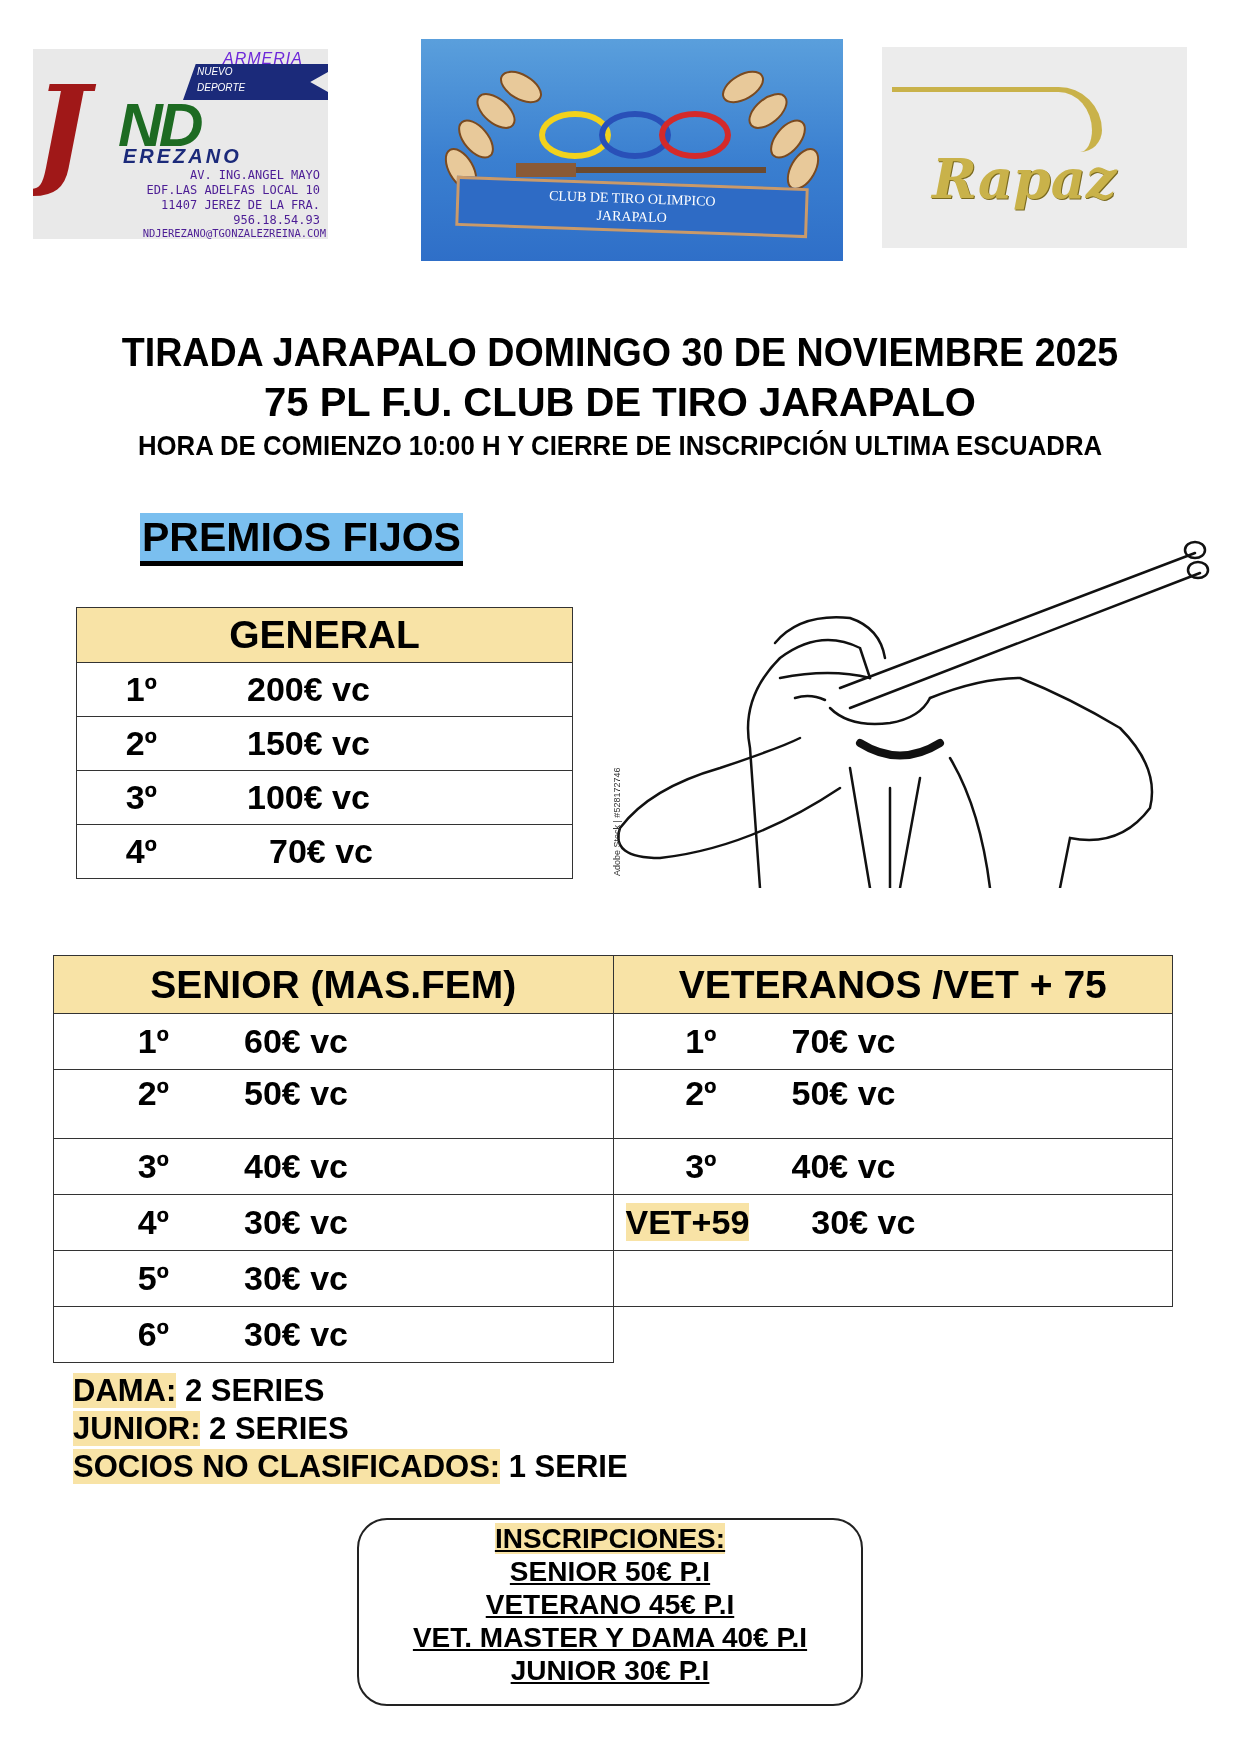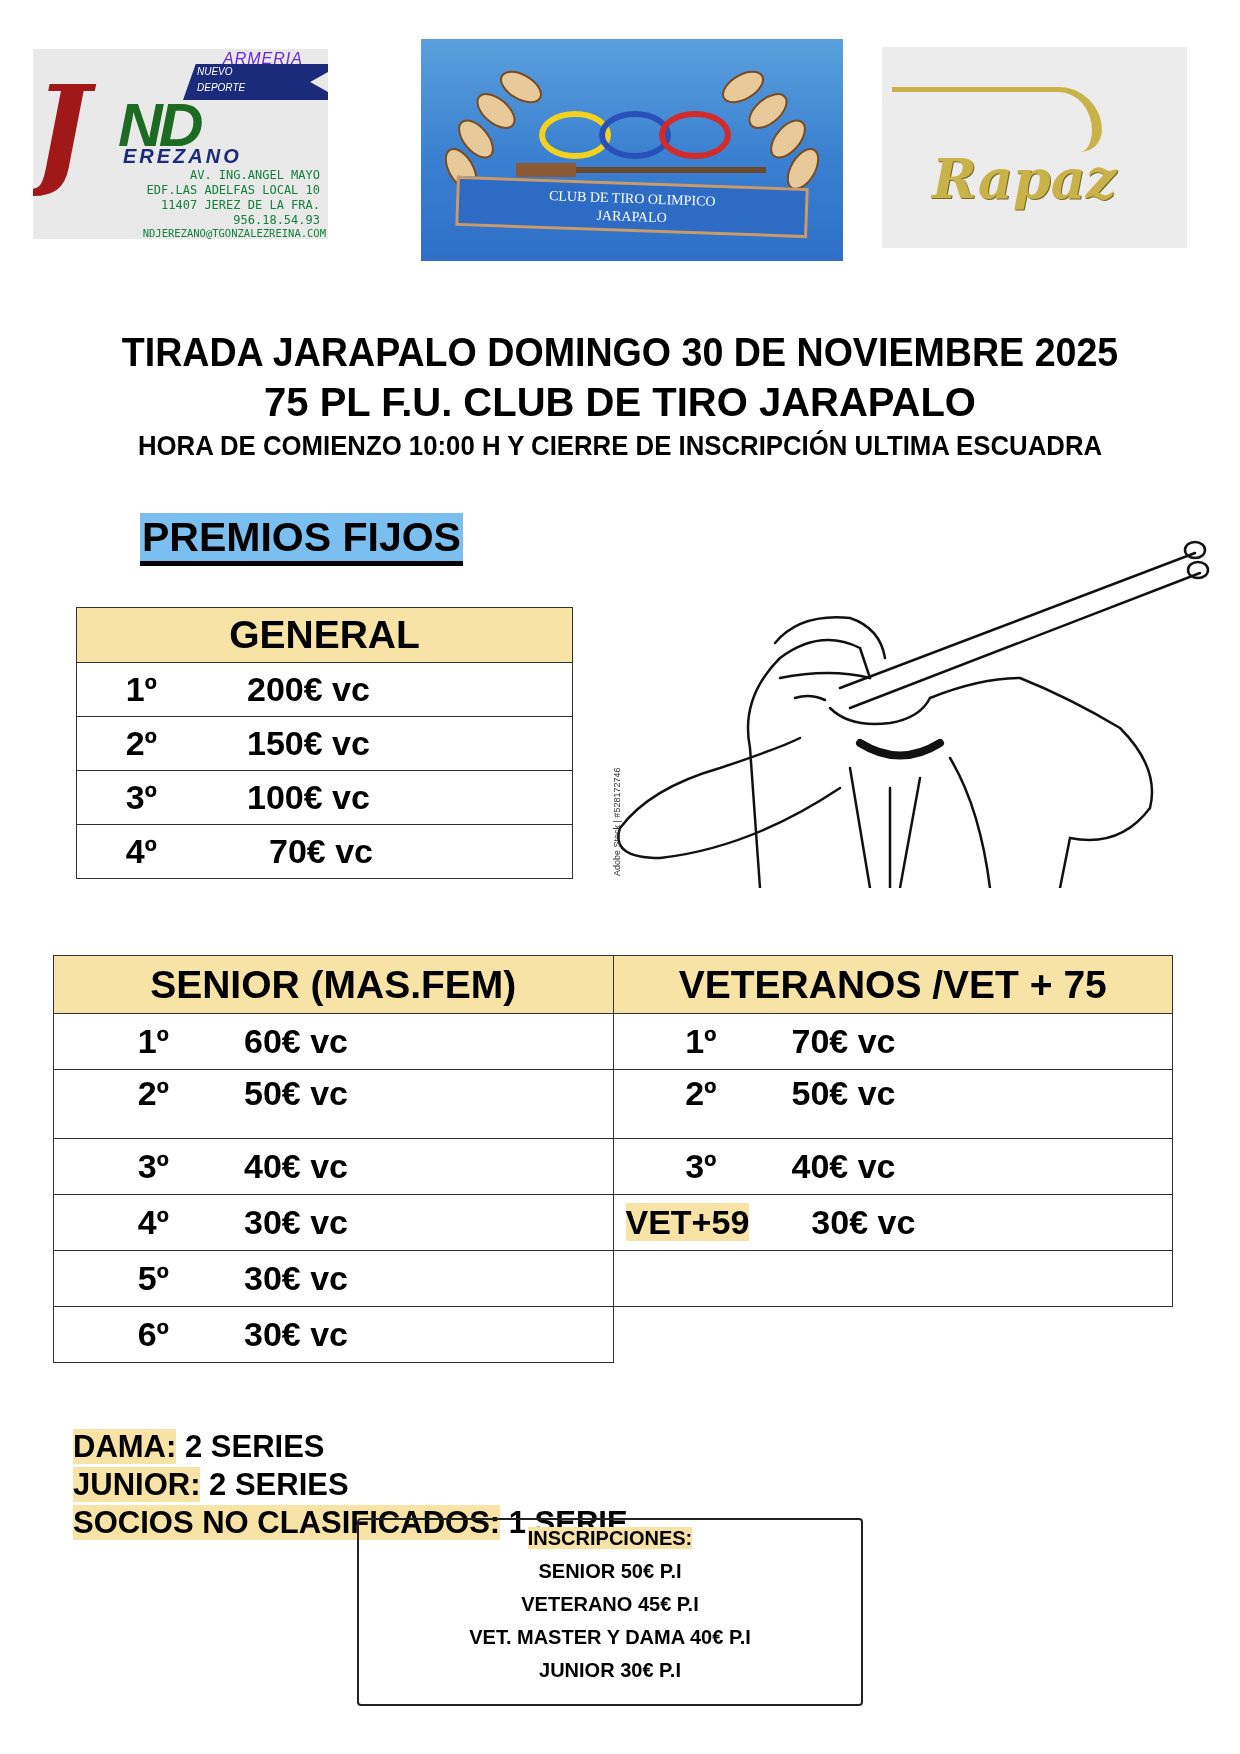--- a/index.html
+++ b/index.html
@@ -5,21 +5,21 @@
   html, body { margin: 0; padding: 0; }
   body {
     width: 1240px; height: 1754px; background: #ffffff; position: relative; overflow: hidden;
     font-family: "Liberation Sans", sans-serif; color: #000;
   }
   .abs { position: absolute; }
   
   .logo-nd { left: 33px; top: 49px; width: 295px; height: 190px; background: #e9e9e9; overflow: hidden; }
   .logo-club { left: 421px; top: 39px; width: 422px; height: 222px; background: linear-gradient(#5a9fdc, #3a7fd0 55%, #2f6fc8); overflow: hidden; }
   .logo-rapaz { left: 882px; top: 39px; width: 305px; height: 201px; background: #ececec; overflow: hidden; margin-top: 8px; }
-  .nd-text { position: absolute; right: 8px; font-family: "DejaVu Sans Mono", monospace; font-size: 12px; text-align: left; color: #15803d; line-height: 15px; }
+  .nd-text { position: absolute; right: 8px; font-family: "DejaVu Sans Mono", monospace; font-size: 12px; text-align: left; color: #4c1d95; line-height: 15px; }
   .nd-armeria { position: absolute; left: 190px; top: 1px; font-size: 16px; font-style: italic; color: #6d28d9; letter-spacing: 1px; text-align: right; }
   .nd-banner { position: absolute; left: 150px; top: 15px; width: 145px; height: 36px; background: #1b2a7a; color: #fff; font-size: 10px; font-style: italic; line-height: 16px; padding-left: 14px; clip-path: polygon(8% 0, 100% 0, 80% 50%, 100% 100%, 0 100%); }
   .nd-letters { position: absolute; left: 85px; top: 40px; font-size: 62px; font-weight: bold; font-style: italic; color: #1d6b22; letter-spacing: -4px; }
   .nd-j { position: absolute; left: 0; top: 20px; font-size: 120px; font-style: italic; font-weight: bold; color: #a01818; font-family: "DejaVu Serif", serif; line-height: 1; }
   .nd-erezano { position: absolute; left: 90px; top: 96px; font-size: 20px; font-weight: bold; font-style: italic; color: #1b2a7a; letter-spacing: 3px; }
   .club-banner { position: absolute; left: 35px; top: 143px; width: 352px; height: 50px; background: #2e6bc5; border: 3px solid #c99a6a; color: #fff; font-family: "Liberation Serif", serif; font-size: 14px; text-align: center; line-height: 18px; padding-top: 5px; box-sizing: border-box; transform: rotate(2deg); }
   .ring { position: absolute; border-radius: 50%; border: 6px solid; width: 60px; height: 36px; top: 72px; }
   .rapaz-word { position: absolute; left: 50px; top: 100px; font-family: "DejaVu Serif", serif; font-style: italic; font-weight: bold; font-size: 54px; color: #c9b24a; text-shadow: 1px 1px 0 #7a6a20; }
   .rapaz-beak { position: absolute; left: 10px; top: 40px; width: 200px; height: 60px; border-top: 5px solid #c9b24a; border-right: 10px solid #c9b24a; border-radius: 0 80px 40px 0; }
 
@@ -41,24 +41,24 @@
   .pos { display: inline-block; width: 80px; text-align: right; }
   .amt { display: inline-block; margin-left: 90px; }
   .tbl-cat { left: 53px; top: 955px; width: 1120px; }
   .tbl-cat .thead { height: 57px; width: 50%; }
   .tbl-cat td.r { font-size: 34px; height: 55px; }
   .tbl-cat .pos2 { display: inline-block; width: 115px; text-align: right; }
   .tbl-cat .amt2 { display: inline-block; margin-left: 75px; }
   .nob { border: none !important; border-top: 1.5px solid #333 !important; }
   .vet75 { background: #f8e3a6; }
 
-  .series { left: 73px; top: 1428px; font-size: 31px; font-weight: bold; line-height: 38px; }
+  .series { left: 73px; top: 1372px; font-size: 31px; font-weight: bold; line-height: 38px; }
   .hl { background: #f8e3a6; }
 
-  .inscr { left: 357px; top: 1518px; width: 506px; height: 188px; border: 2px solid #222; border-radius: 4px; text-align: center; font-weight: bold; font-size: 20px; line-height: 33px; padding-top: 2px; box-sizing: border-box; }
+  .inscr { left: 357px; top: 1518px; width: 506px; height: 188px; border: 2px solid #222; border-radius: 30px; text-align: center; font-weight: bold; font-size: 28px; line-height: 33px; padding-top: 2px; box-sizing: border-box; text-decoration: underline; }
 
   .illus { left: 600px; top: 528px; width: 610px; height: 360px; }
   .stock { left: 612px; top: 790px; font-size: 9px; color: #333; transform: rotate(-90deg); transform-origin: left top; white-space: nowrap; top: 876px; }
 </style>
 </head>
 <body>
 
 <div class="abs logo-nd">
   <div class="nd-j">J</div>
   <div class="nd-armeria">ARMERIA</div>

